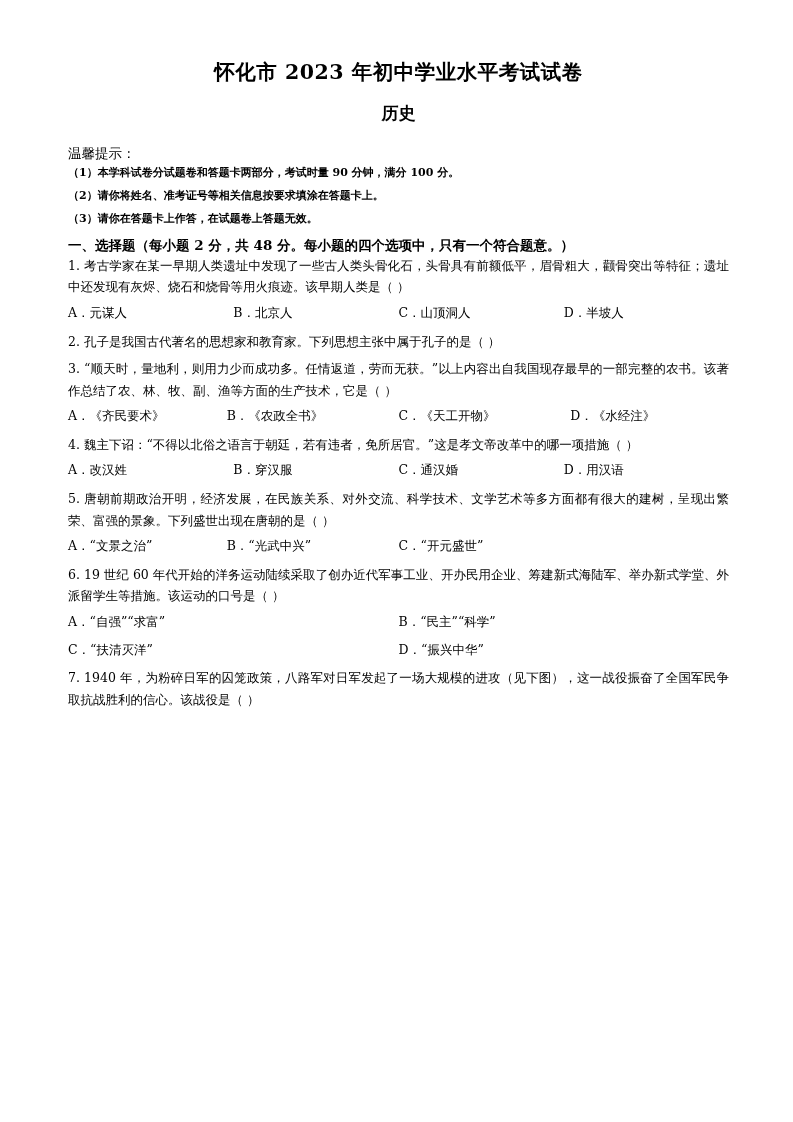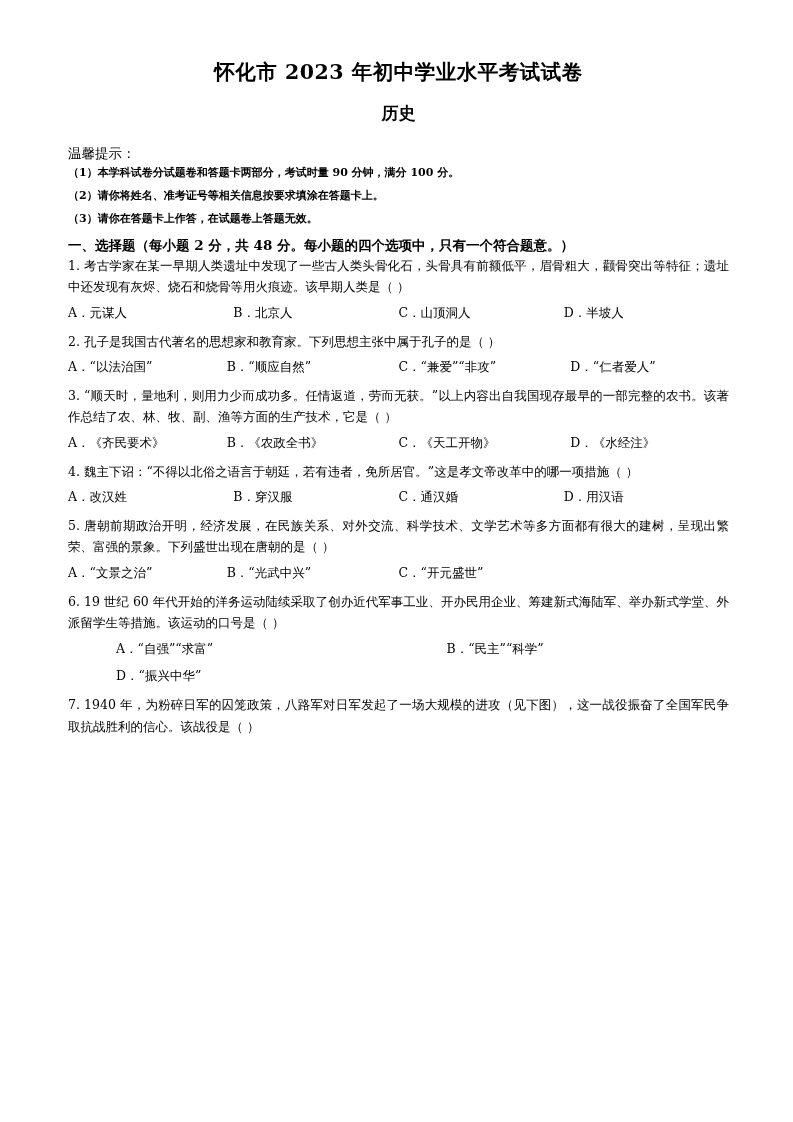--- a/index.html
+++ b/index.html
@@ -72,21 +72,21 @@
     font-size: 12.5px;
     line-height: 1.9;
     font-family: "DejaVu Serif", "Liberation Serif", serif;
     margin: 0 0 4px 0;
   }
   .opts.four > div { width: 25%; }
   .opts.four.wide > div:nth-child(1) { width: 24%; }
   .opts.four.wide > div:nth-child(2) { width: 26%; }
   .opts.four.wide > div:nth-child(3) { width: 26%; }
   .opts.four.wide > div:nth-child(4) { width: 24%; }
-  .opts.two > div { width: 50%; margin-left: 48px; }
+  .opts.two > div { width: 50%; }
 </style>
 </head>
 <body>
 
 <div class="page">
 
   <div class="doc-title">怀化市 2023 年初中学业水平考试试卷</div>
   <div class="doc-subtitle">历史</div>
 
   <div class="notice-head">温馨提示：</div>
@@ -101,26 +101,20 @@
     <div class="opts four">
       <div>A．元谋人</div>
       <div>B．北京人</div>
       <div>C．山顶洞人</div>
       <div>D．半坡人</div>
     </div>
   </div>
 
   <div class="question">
     <div class="q-stem">2. 孔子是我国古代著名的思想家和教育家。下列思想主张中属于孔子的是（      ）</div>
-    <div class="opts four wide">
-      <div>A．“以法治国”</div>
-      <div>B．“顺应自然”</div>
-      <div>C．“兼爱”“非攻”</div>
-      <div>D．“仁者爱人”</div>
-    </div>
   </div>
 
   <div class="question">
     <div class="q-stem">3. “顺天时，量地利，则用力少而成功多。任情返道，劳而无获。”以上内容出自我国现存最早的一部完整的农书。该著作总结了农、林、牧、副、渔等方面的生产技术，它是（      ）</div>
     <div class="opts four wide">
       <div>A．《齐民要术》</div>
       <div>B．《农政全书》</div>
       <div>C．《天工开物》</div>
       <div>D．《水经注》</div>
     </div>
@@ -145,20 +139,21 @@
     </div>
   </div>
 
   <div class="question">
     <div class="q-stem">6. 19 世纪 60 年代开始的洋务运动陆续采取了创办近代军事工业、开办民用企业、筹建新式海陆军、举办新式学堂、外派留学生等措施。该运动的口号是（      ）</div>
     <div class="opts two">
       <div>A．“自强”“求富”</div>
       <div>B．“民主”“科学”</div>
     </div>
     <div class="opts two">
+      <div>C．“扶清灭洋”</div>
       <div>D．“振兴中华”</div>
     </div>
   </div>
 
   <div class="question">
     <div class="q-stem">7. 1940 年，为粉碎日军的囚笼政策，八路军对日军发起了一场大规模的进攻（见下图），这一战役振奋了全国军民争取抗战胜利的信心。该战役是（      ）</div>
   </div>
 
 </div>
 

